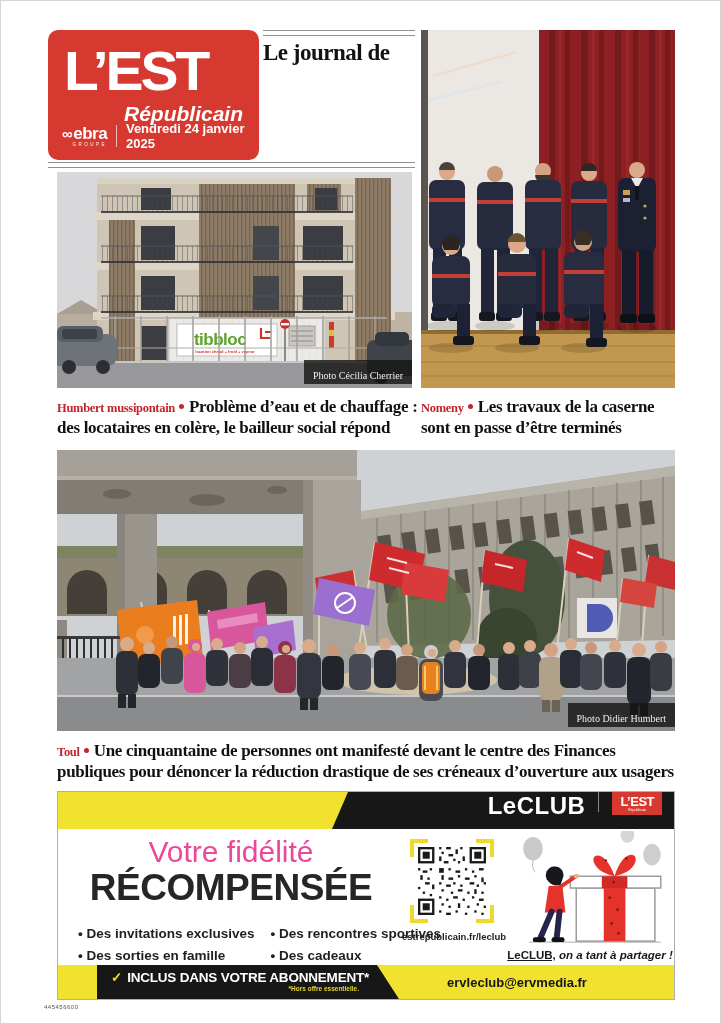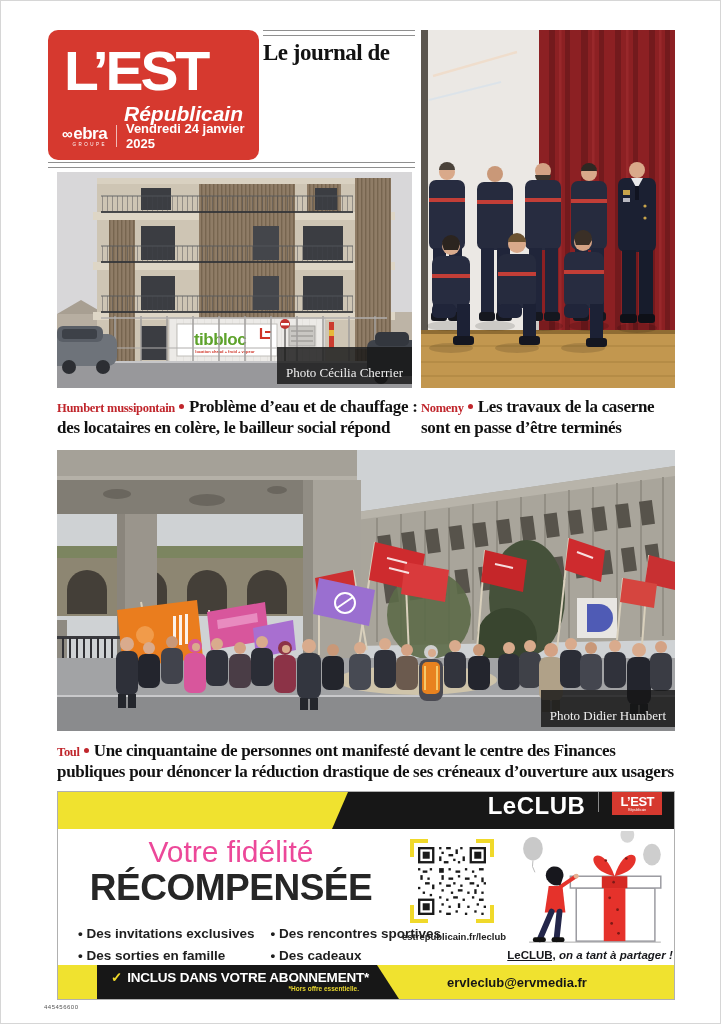--- a/index.html
+++ b/index.html
@@ -28,21 +28,21 @@
   .jprefix{font-size:23px;font-weight:bold;color:#121212;letter-spacing:-.5px;}
   .jname{font-size:23px;font-weight:bold;color:#c2242a;line-height:1.08;letter-spacing:-.5px;margin-top:3px;}
 
   
   .photo{position:absolute;overflow:hidden;background:#ccc;}
   .photo svg{display:block;width:100%;height:100%;}
   .photo1{left:57px;top:172px;width:355px;height:216px;}
   .photo2{left:421px;top:30px;width:254px;height:358px;}
   .photo3{left:57px;top:450px;width:618px;height:281px;}
   .credit{position:absolute;right:0;bottom:4px;background:rgba(22,22,22,.82);color:#efefef;
-          font-size:13px;padding:18px 9px 3px;font-family:"Liberation Serif",serif;}
+          font-size:10px;padding:10px 9px 3px;font-family:"Liberation Serif",serif;}
 
   
   .caption{position:absolute;font-weight:bold;color:#111;font-size:17px;line-height:1.24;letter-spacing:-.3px;}
   .cap1{left:57px;top:396px;width:362px;}
   .cap2{left:421px;top:396px;width:258px;}
   .cap3{left:57px;top:740px;width:620px;}
   .section{color:#c0262c;font-size:12.5px;font-weight:bold;}
   .dot{display:inline-block;width:5px;height:5px;border-radius:50%;background:#c0262c;
        margin:0 5px 3px 4px;vertical-align:middle;}
 

